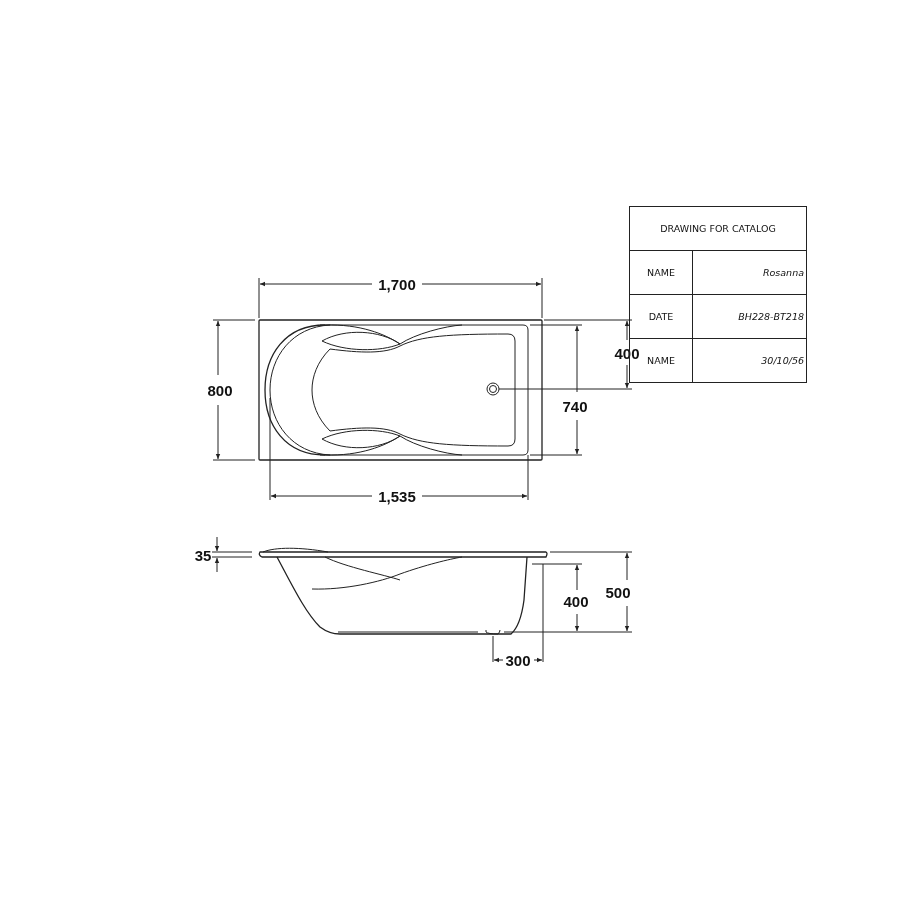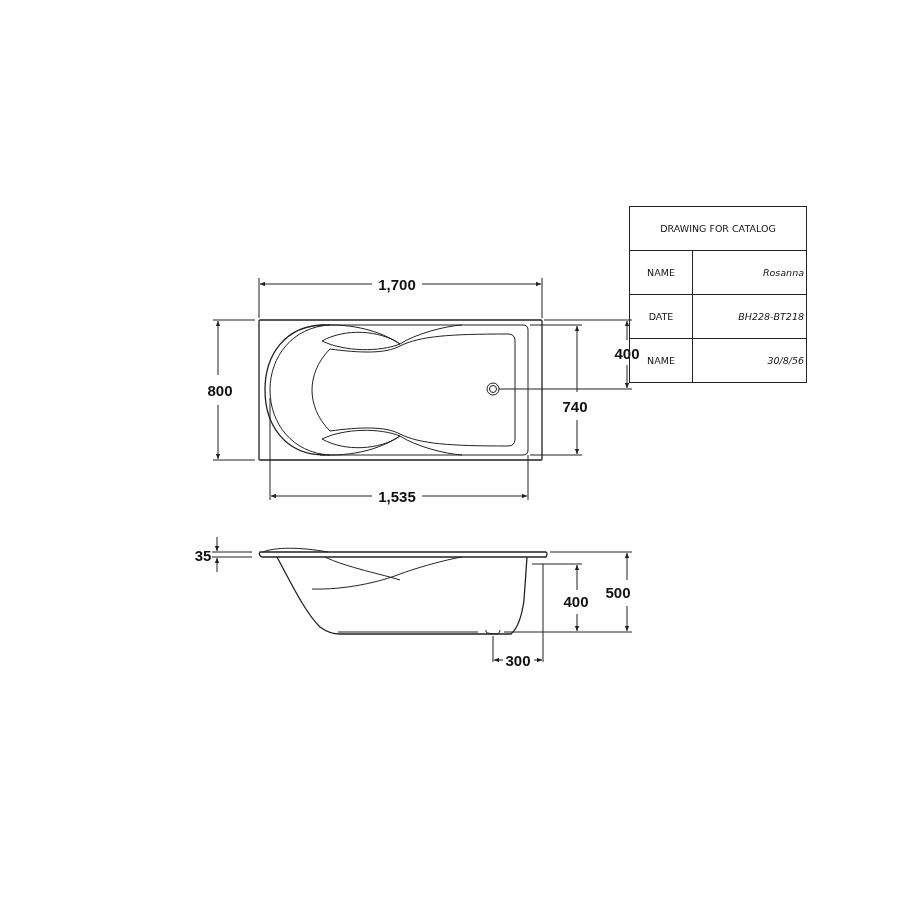--- a/index.html
+++ b/index.html
@@ -132,17 +132,17 @@
     <tr>
       <td class="lbl">NAME</td>
       <td class="val">Rosanna</td>
     </tr>
     <tr>
       <td class="lbl">DATE</td>
       <td class="val">BH228-BT218</td>
     </tr>
     <tr>
       <td class="lbl">NAME</td>
-      <td class="val">30/8/56</td>
+      <td class="val">30/10/56</td>
     </tr>
   </tbody>
     </table>
 </div>
 
 </body></html>

